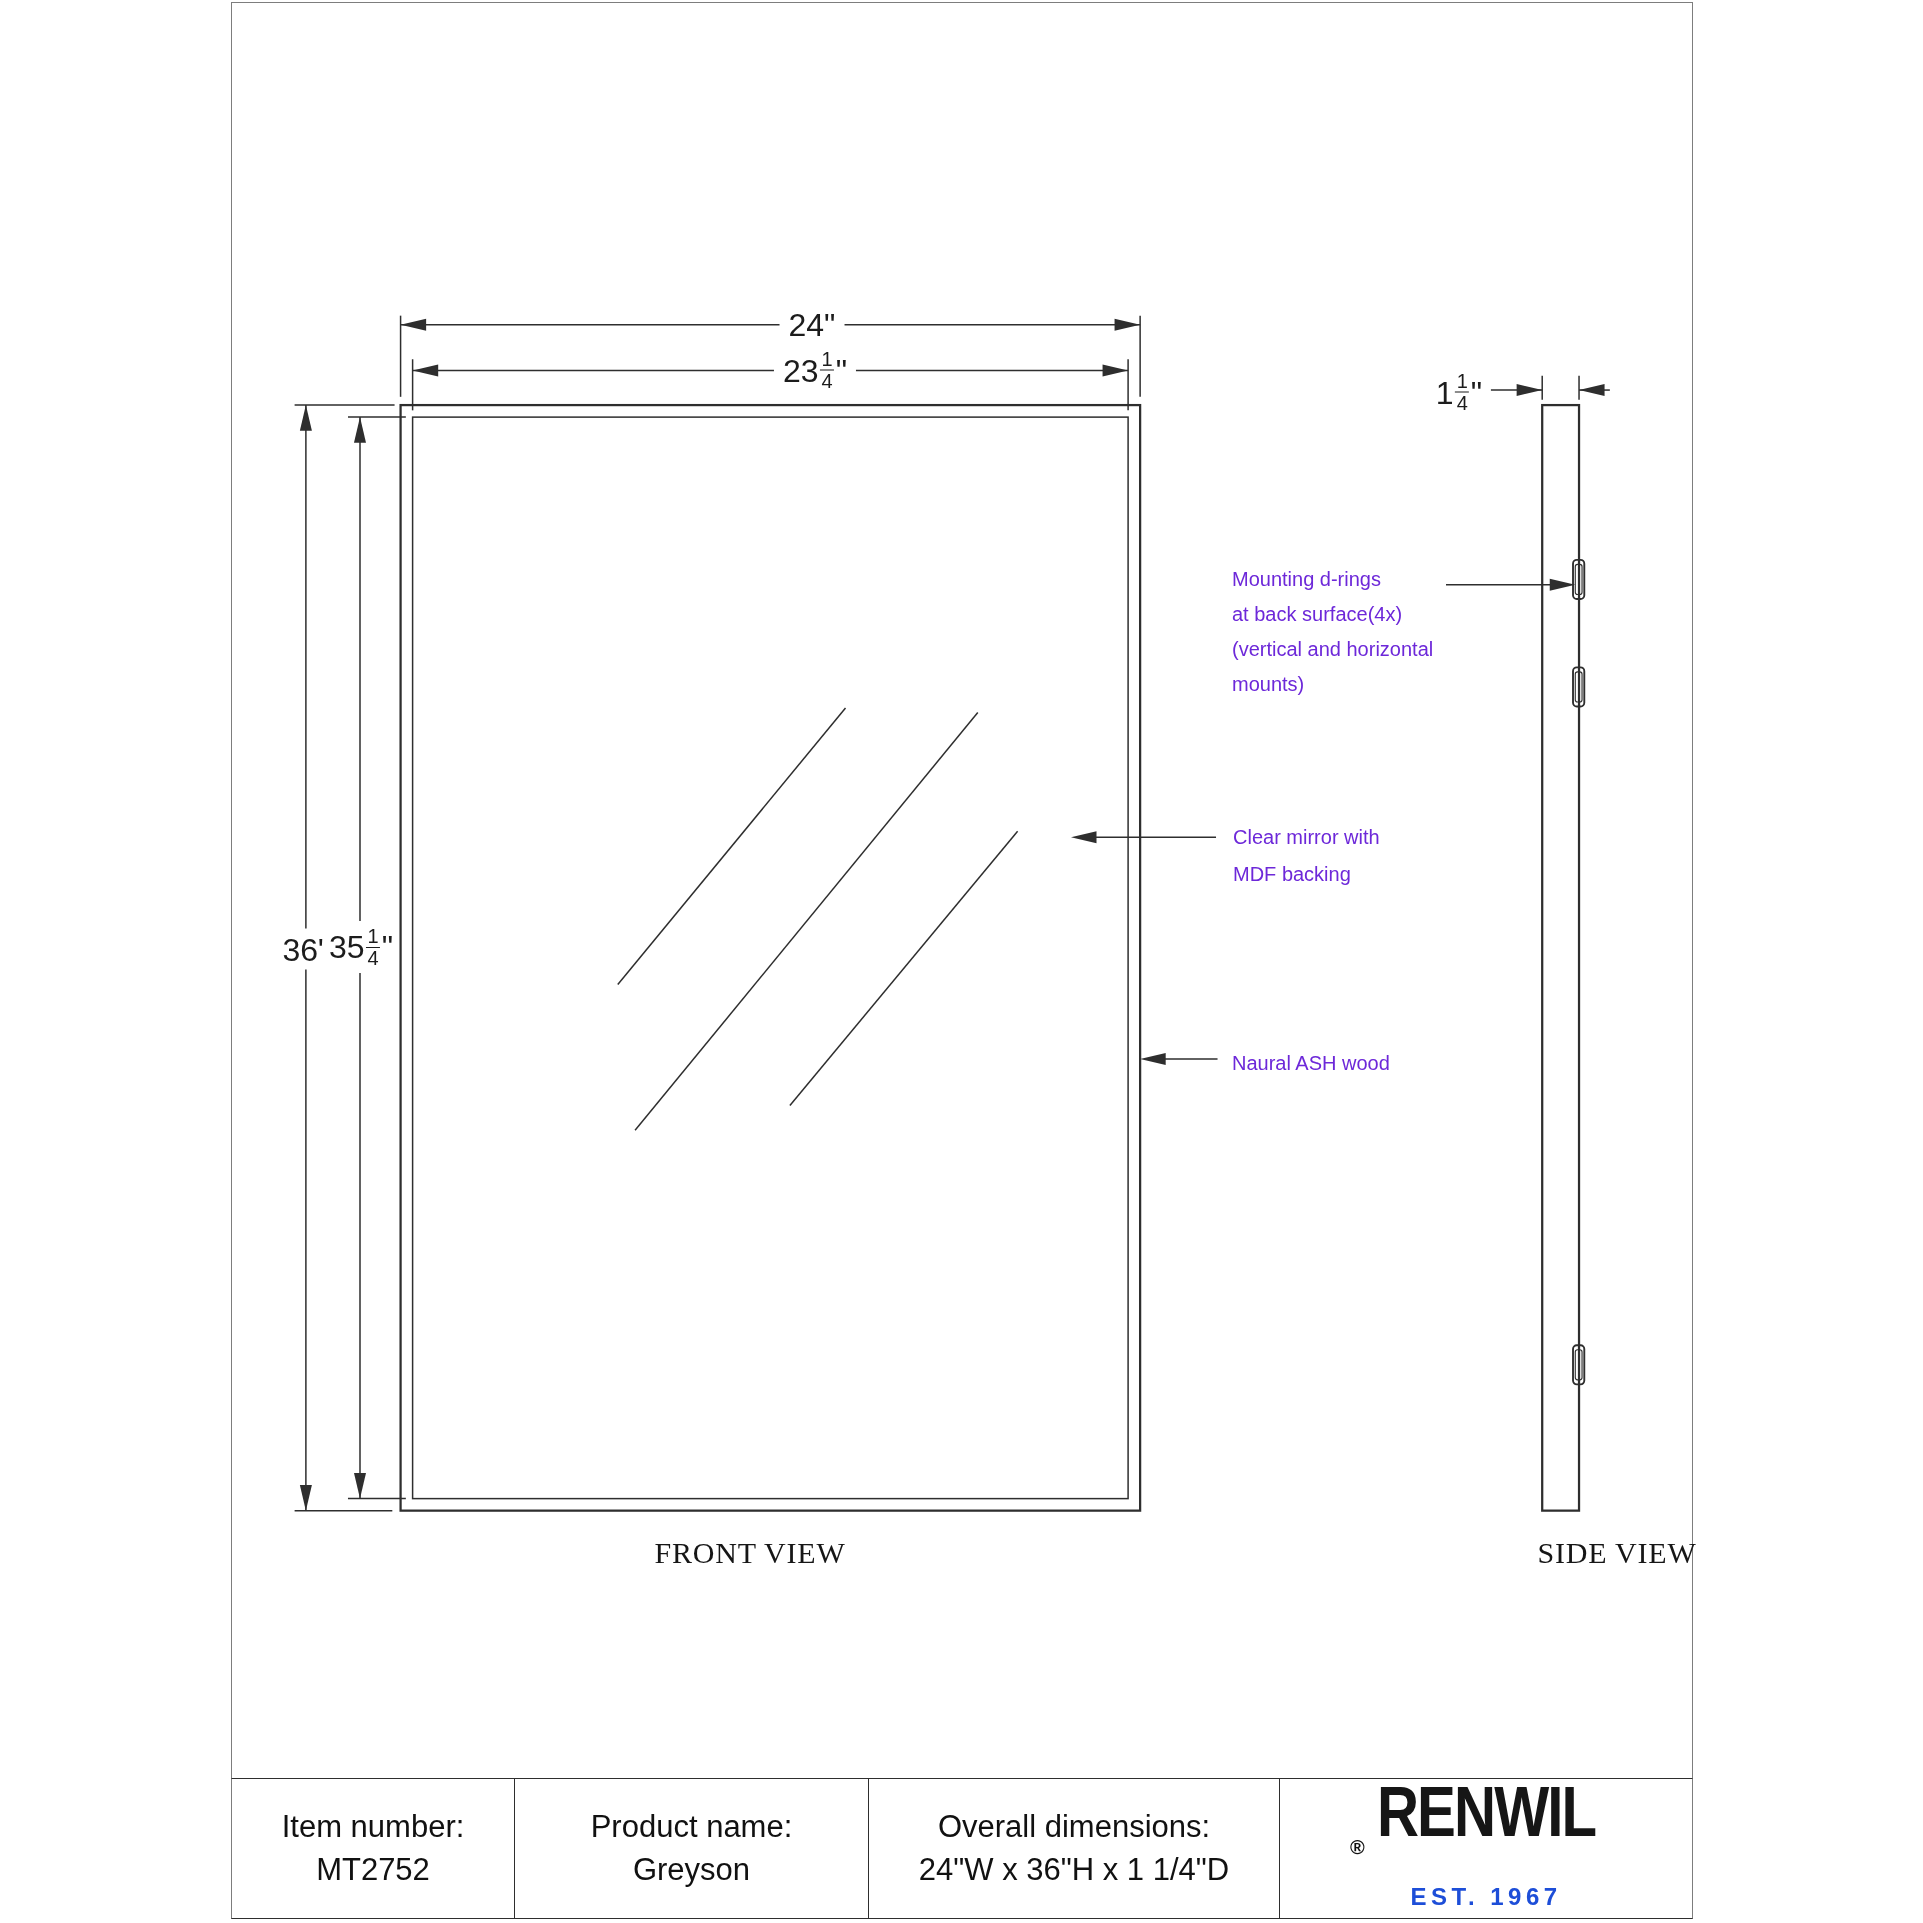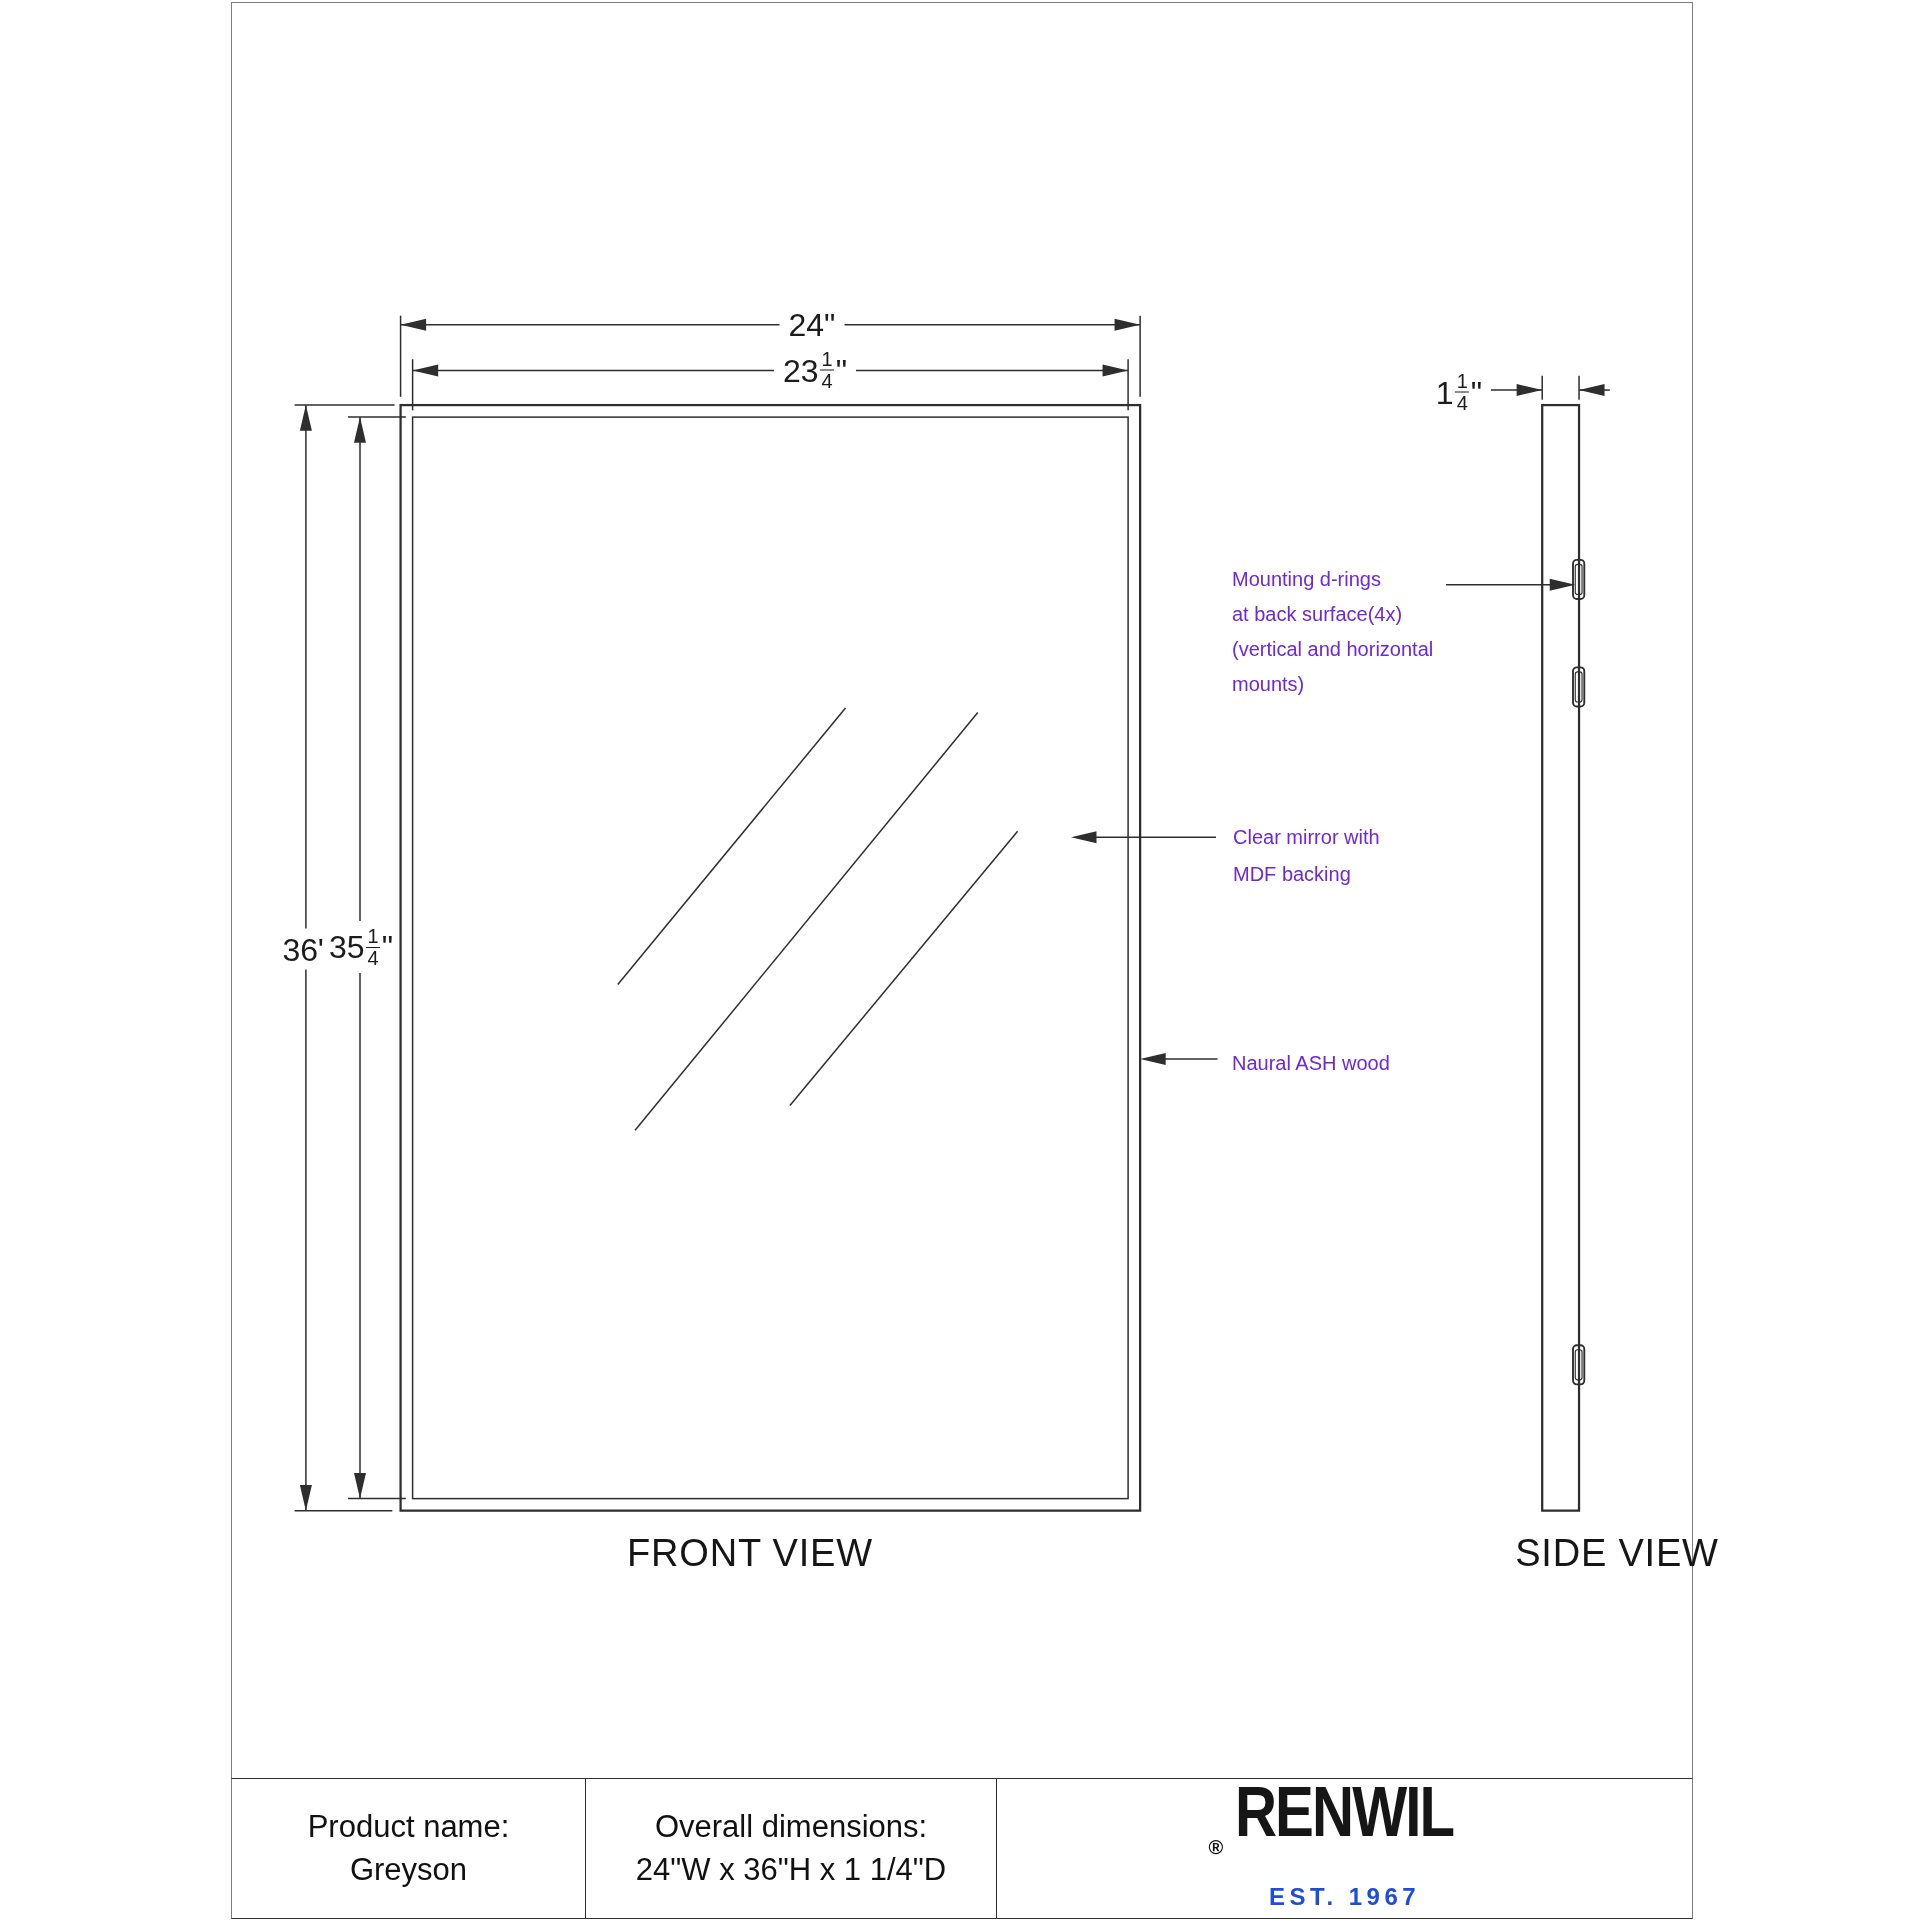--- a/index.html
+++ b/index.html
@@ -17,21 +17,21 @@
   .lbl{position:absolute;white-space:nowrap;}
   .center{transform:translate(-50%,-50%);}
   .dim-label{
     font-size:32px;background:#fff;padding:0 9px;
     display:flex;align-items:center;line-height:1;
   }
   .frac{display:inline-flex;flex-direction:column;align-items:center;
     font-size:20px;line-height:1.05;margin:0 1.5px;}
   .frac .num{border-bottom:1.5px solid #1c1c1c;padding:0 1.5px;}
   .anno{font-size:20px;line-height:35px;color:#6d28d9;}
-  .view-label{font-size:38px;letter-spacing:0.8px;color:#161616;}
+  .view-label{font-size:30px;letter-spacing:0.8px;color:#161616;font-family:Liberation Serif, serif;}
   
   .footer{
     position:absolute;left:231px;top:1778px;width:1462px;height:141px;
     box-sizing:border-box;display:flex;
     border-top:1.5px solid #2e2e2e;border-bottom:1.5px solid #2e2e2e;
     border-left:1.5px solid #7d7d7d;border-right:1.5px solid #7d7d7d;
     background:#fff;
   }
   .fcell{
     box-sizing:border-box;display:flex;flex-direction:column;
@@ -182,20 +182,24 @@
   </div>
 
   <div class="lbl anno" style="left:1232px;top:1046px;">
     <div>Naural ASH wood</div>
   </div>
 
   <div class="lbl center view-label" style="left:750px;top:1553px;">FRONT VIEW</div>
   <div class="lbl center view-label" style="left:1617px;top:1553px;">SIDE VIEW</div>
 
   <div class="footer">
+    <div class="fcell c1">
+      <div>Item number:</div>
+      <div>MT2752</div>
+    </div>
     <div class="fcell c2">
       <div>Product name:</div>
       <div>Greyson</div>
     </div>
     <div class="fcell c3">
       <div>Overall dimensions:</div>
       <div>24"W x 36"H x 1 1/4"D</div>
     </div>
     <div class="fcell c4">
       <div class="brandrow">

